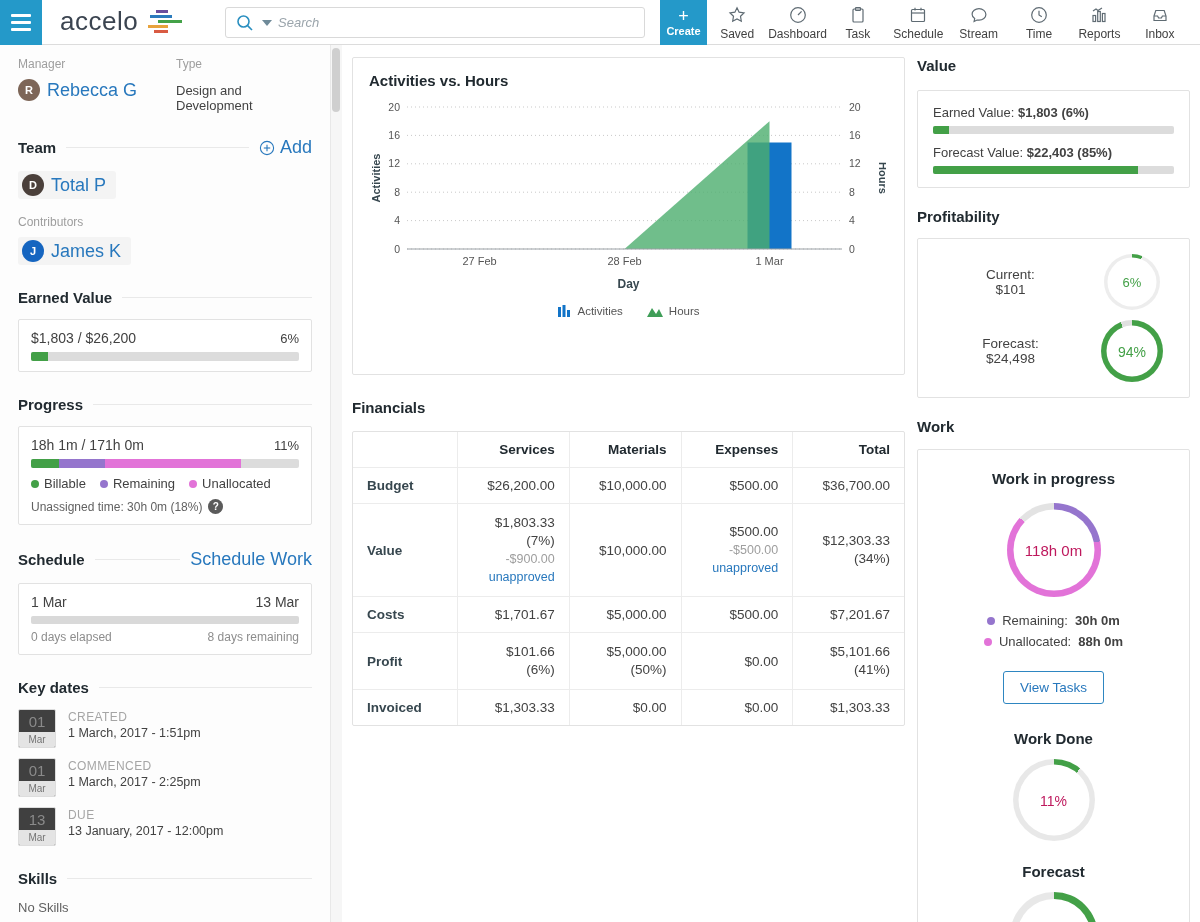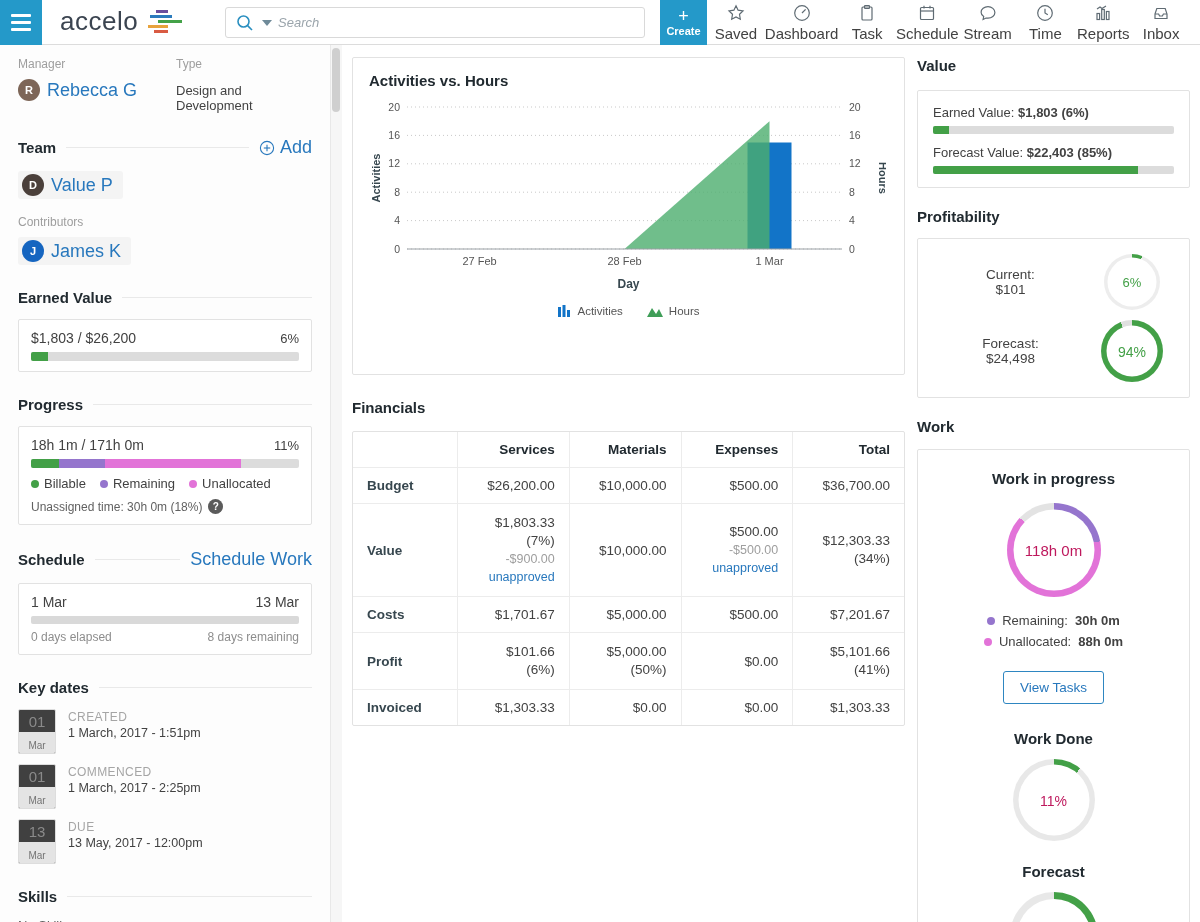--- a/index.html
+++ b/index.html
@@ -23,21 +23,21 @@
   .caret { width:0; height:0; border-left:5px solid transparent; border-right:5px solid transparent;
     border-top:6px solid #6f8a99; cursor:pointer; }
   .navgroup { position:absolute; left:660px; top:0; right:10px; height:45px; display:flex; align-items:stretch; }
   .create-btn { width:47px; background:#2499c9; color:#fff; display:flex; flex-direction:column;
     align-items:center; justify-content:center; gap:1px; cursor:pointer; }
   .create-btn .plus { font-size:18px; line-height:16px; font-weight:300; }
   .create-btn .lbl { font-size:11px; font-weight:bold; }
   .nav-item { flex:1; display:flex; flex-direction:column; align-items:center; justify-content:center;
     gap:2px; cursor:pointer; }
   .nav-item svg { stroke:#5f6b73; fill:none; stroke-width:1.2; }
-  .nav-item .lbl { font-size:15px; color:#424242;text-align:right; }
+  .nav-item .lbl { font-size:12px; color:#424242;text-align:right; }
 
   
   .sidebar { position:absolute; left:0; top:45px; width:330px; bottom:0; background:#fdfdfd;
     padding:12px 18px 0 18px; overflow:hidden; }
   .sb-scroll { position:absolute; right:0; top:0; width:12px; height:100%; background:#f6f6f6;
     border-left:1px solid #e8e8e8; }
   .sb-thumb { position:absolute; right:2px; top:3px; width:8px; height:64px; background:#cfcfcf;
     border-radius:4px; cursor:grab; }
   .two-col { display:grid; grid-template-columns:158px 1fr; row-gap:10px; }
   .mini-label { font-size:12px; color:#9e9e9e; }
@@ -60,21 +60,21 @@
   .legend-row { display:flex; gap:14px; margin-top:8px; align-items:center; }
   .dot { width:8px; height:8px; border-radius:50%; display:inline-block; }
   .leg-item { display:flex; align-items:center; gap:5px; font-size:13px; color:#424242; }
   .unassigned { margin-top:8px; font-size:12px; color:#616161; display:flex; align-items:center; gap:6px; }
   .help { width:15px; height:15px; border-radius:50%; background:#5b5b5b; color:#fff; font-size:10px;
     font-weight:bold; display:flex; align-items:center; justify-content:center; cursor:pointer; }
   .sched-sub { display:flex; justify-content:space-between; font-size:12px; color:#8d8d8d; margin-top:6px; }
   .kd-item { display:flex; gap:12px; margin-bottom:10px; align-items:flex-start; }
   .kd-tile { width:38px; border:1px solid #ddd; border-radius:2px; overflow:hidden; text-align:center; background:#404040; }
   .kd-day { font-size:15px; color:#8a8a8a; padding:3px 0 2px; }
-  .kd-mon { font-size:10px; color:#757575; background:#e4e4e4; padding:8px 0 2px; }
+  .kd-mon { font-size:10px; color:#757575; background:#e4e4e4; padding:2px 0 2px; }
   .kd-title { font-size:12px; color:#a5a5a5; letter-spacing:.4px; margin-top:1px; }
   .kd-date { font-size:12.5px; color:#424242; margin-top:2px; }
   .empty-txt { font-size:13px; color:#616161; }
 
   
   .main { position:absolute; left:352px; top:45px; width:553px; }
   .chart-card { margin-top:12px; padding:14px 16px 10px; height:318px; }
   .panel-title { font-size:15px; font-weight:bold; color:#212a30; }
   .chart-wrap { margin-top:8px; position:relative; }
   .xlabel { text-align:center; font-size:12px; font-weight:bold; color:#37474f; margin-top:0px; }
@@ -232,21 +232,21 @@
         <svg width="16" height="16" viewBox="0 0 16 16">
           <circle cx="8" cy="8" r="6.6" fill="none" stroke="#2878bd" stroke-width="1.1"></circle>
           <line x1="8" y1="4.8" x2="8" y2="11.2" stroke="#2878bd" stroke-width="1.1"></line>
           <line x1="4.8" y1="8" x2="11.2" y2="8" stroke="#2878bd" stroke-width="1.1"></line>
         </svg>
         <span>Add</span>
       </span>
     </div>
     <div class="person chip">
       <span class="avatar" id="av-david" style="background: rgb(74, 63, 58);">D</span>
-      <span class="link">Value P</span>
+      <span class="link">Total P</span>
     </div>
     <div class="mini-label" style="margin-top:16px;">Contributors</div>
     <div class="person chip" style="margin-top:8px;">
       <span class="avatar" id="av-james" style="background: rgb(21, 101, 192);">J</span>
       <span class="link">James K</span>
     </div>
 
     <div class="h-section">
       <span class="t">Earned Value</span>
         <span class="rule"></span>
@@ -336,21 +336,21 @@
         <div class="kd-date">1 March, 2017 - 2:25pm</div>
       </div>
     </div>
     <div class="kd-item">
       <div class="kd-tile">
         <div class="kd-day">13</div>
         <div class="kd-mon">Mar</div>
       </div>
       <div>
         <div class="kd-title">DUE</div>
-        <div class="kd-date">13 May, 2017 - 12:00pm</div>
+        <div class="kd-date">13 January, 2017 - 12:00pm</div>
       </div>
     </div>
 
     <div class="h-section">
       <span class="t">Skills</span>
         <span class="rule"></span>
     </div>
     <div class="empty-txt">No Skills</div>
 
     

